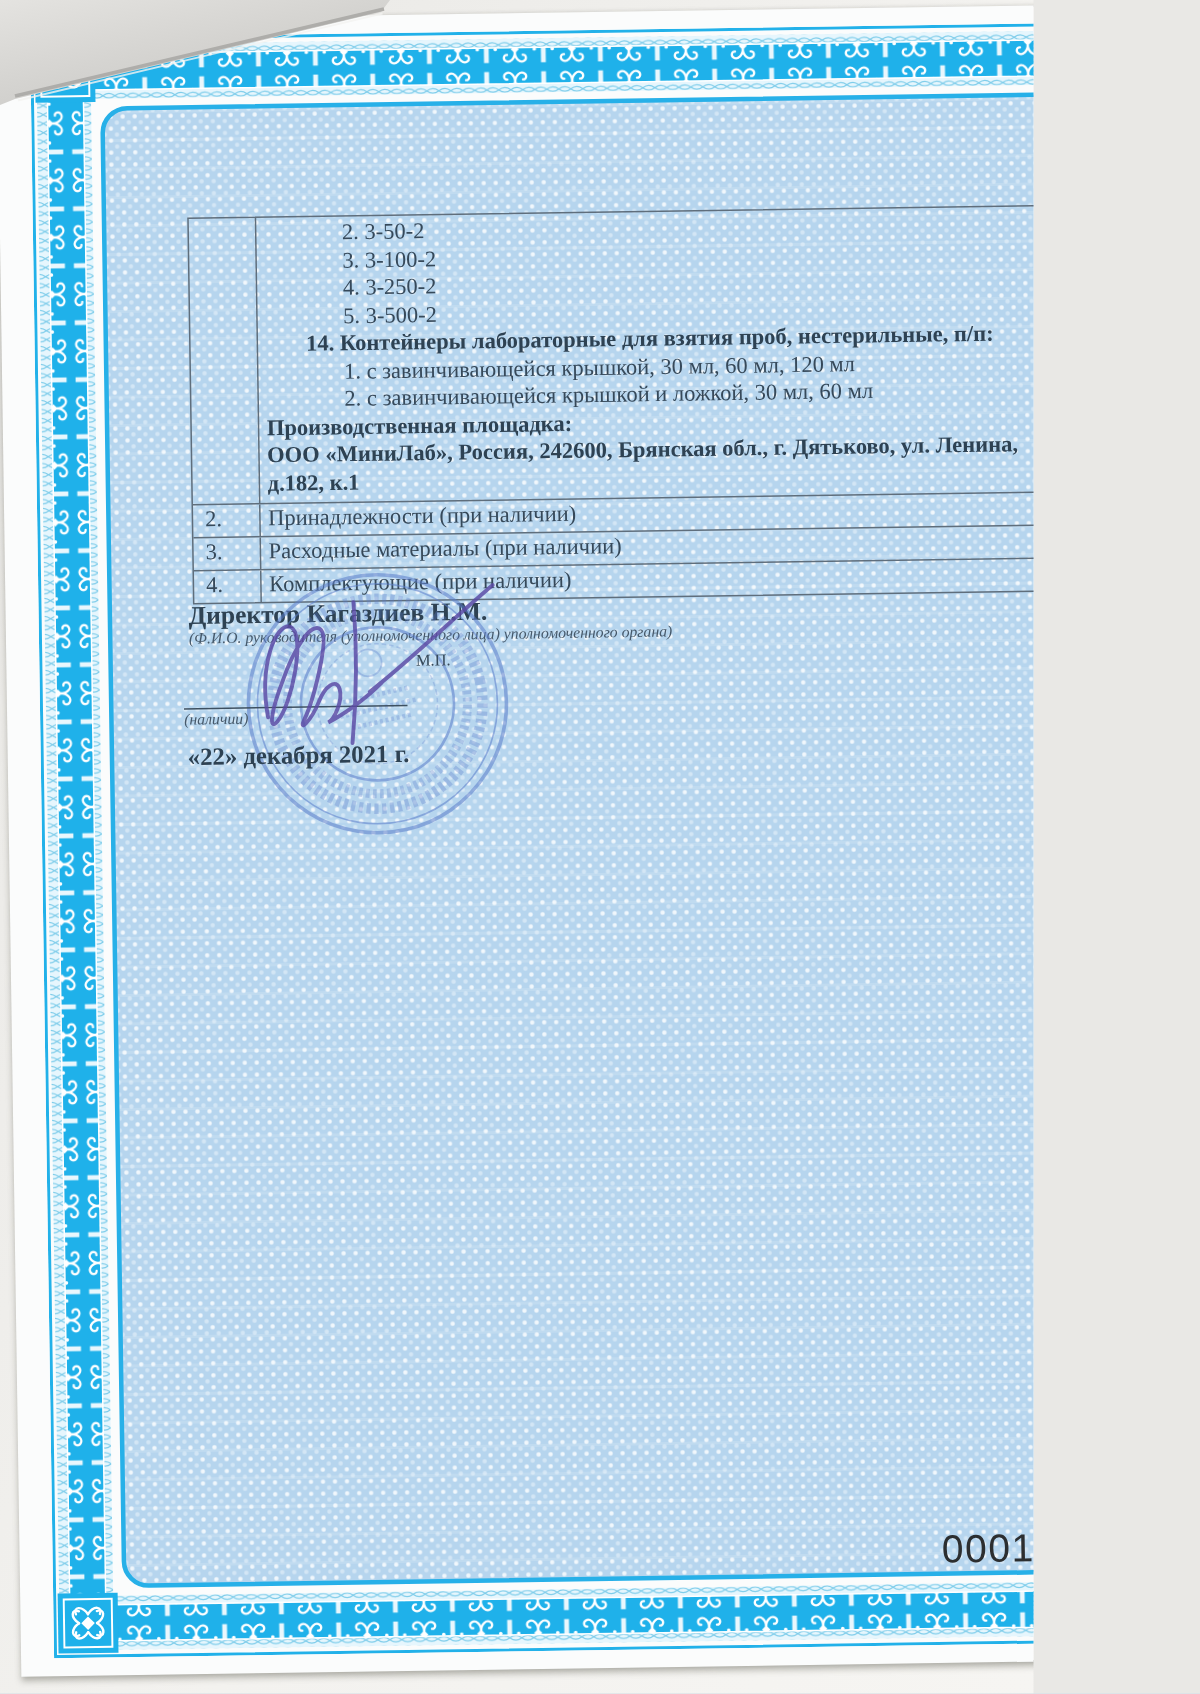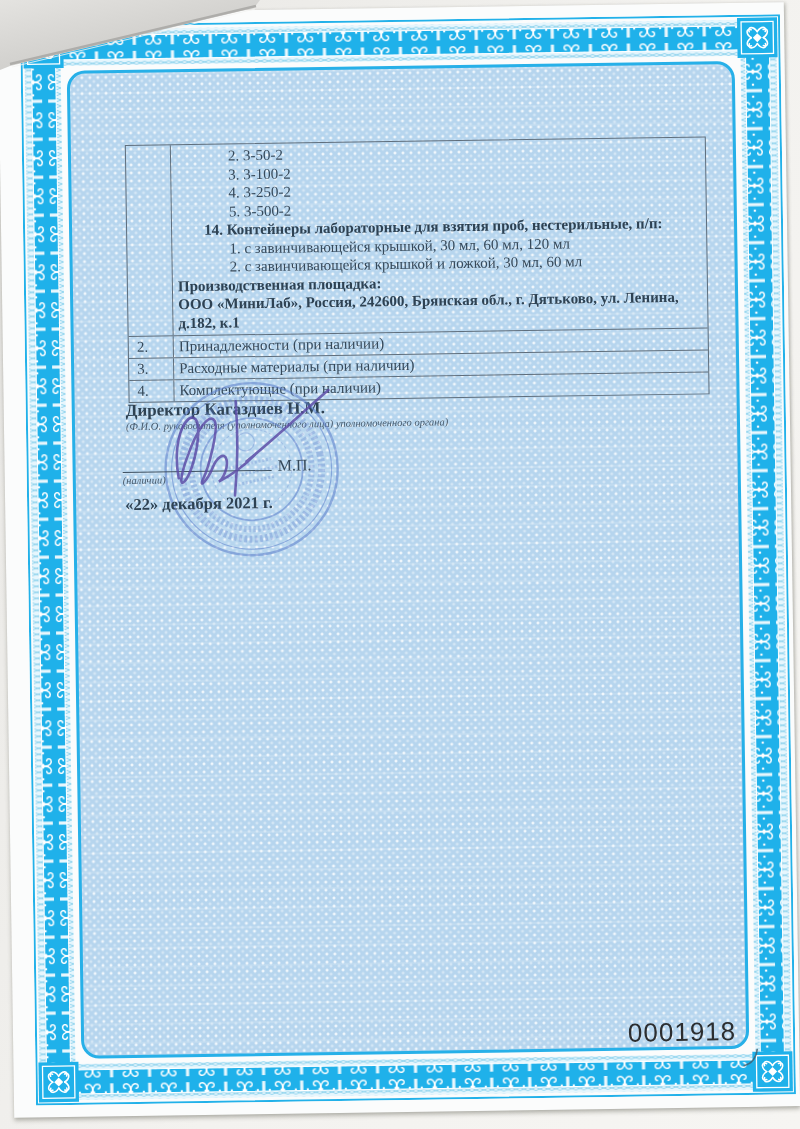--- a/index.html
+++ b/index.html
@@ -1,16 +1,16 @@
 <!DOCTYPE html>
 <html><head>
 <meta charset="utf-8">
 <style>
   html,body{margin:0;padding:0;background:#e9e8e5;}
-  #stage{position:relative;width:800px;height:1129px;overflow:hidden;
+  #stage{position:relative;width:689px;height:1129px;overflow:hidden;
     background:linear-gradient(115deg,#dddcd9 0%,#ecebe8 18%,#f3f2ef 55%,#f6f5f2 100%);
     font-family:"Liberation Serif", serif;}
   #paper{position:absolute;left:6px;top:8px;width:786px;height:1104px;background:#fbfcfc;
     transform:rotate(-0.85deg);transform-origin:50% 50%;
     box-shadow:0 3px 4px rgba(110,110,100,.45),2px 0 3px rgba(120,120,110,.25);}
   #frame-svg{position:absolute;left:22px;top:12px;}
   #content{position:absolute;left:68px;top:58px;width:668px;height:988px;box-sizing:border-box;
     border:3px solid #27b0e8;border-radius:18px;
     background-color:#b6d5ee;
     background-image:
@@ -31,21 +31,21 @@
   .indent2{padding-left:52px;}
   .item14{font-weight:bold;padding-left:27px;color:#2e4253;}
   .boldline{font-weight:bold;color:#2e4253;}
   .sitewrap{max-width:560px;}
   
   .director{position:absolute;left:51px;top:328px;font-weight:bold;font-size:17px;color:#2e4253;}
   .caption{position:absolute;font-style:italic;font-size:10.5px;color:#46596b;}
   .cap1{left:51px;top:348px;}
   .cap2{left:47px;top:402px;}
   .sig-line{position:absolute;left:47px;top:399px;width:149px;height:0;border-bottom:1.5px solid #3d5061;}
-  .mp{position:absolute;left:202px;top:386px;font-size:16px;}
+  .mp{position:absolute;left:202px;top:364px;font-size:11px;}
   .date-line{position:absolute;left:49px;top:422px;font-weight:bold;font-size:16.5px;color:#2e4253;}
   .stamp{position:absolute;left:82px;top:304px;}
   .autograph{position:absolute;left:75px;top:310px;}
   .serial{position:absolute;left:538px;top:952px;width:120px;text-align:center;
     font-family:"Liberation Sans", sans-serif;font-size:26px;letter-spacing:1px;color:#2c2e30;}
   #fold-svg{position:absolute;left:0;top:0;}
   .curl{position:absolute;left:657px;top:984px;}
 </style>
 </head>
 <body>

